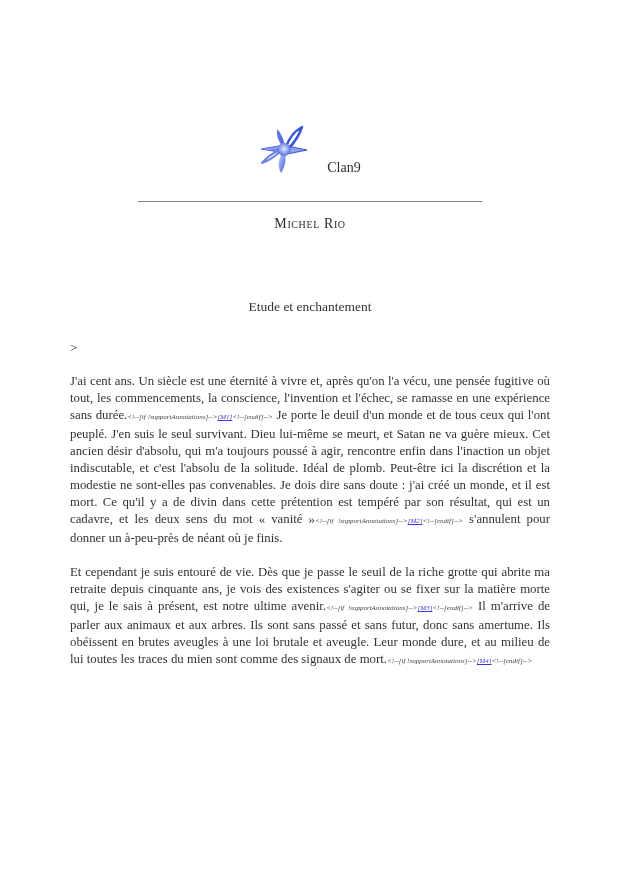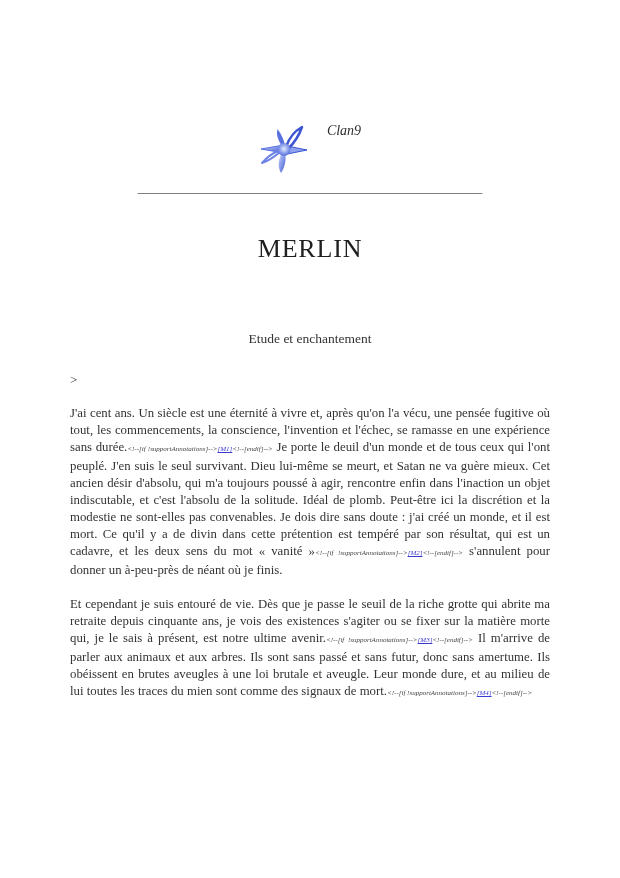--- a/index.html
+++ b/index.html
@@ -3,29 +3,29 @@
 <meta charset="utf-8">
 <style>
   html, body { margin: 0; padding: 0; background: #ffffff; }
   .page {
     width: 620px; height: 878px; background: #ffffff;
     box-sizing: border-box; padding: 124px 70px 0 70px;
     font-family: "Liberation Serif", "DejaVu Serif", serif;
     color: #333333; overflow: hidden; position: relative;
   }
   .header-line {
-    display: flex; justify-content: center; align-items: flex-start;
-    gap: 18px; height: 52px; font-style: italic;
+    display: flex; justify-content: center; align-items: flex-end;
+    gap: 18px; height: 52px;
   }
   .logo { display: block; width: 50px; height: 52px; }
   .logo svg { display: block; }
   .publisher { font-size: 14px; line-height: 1; padding-bottom: 1px; color: #2e2e2e; }
   .divider {
     text-align: center; font-size: 13px; color: #3a3a3a;
-    margin-top: 4px; line-height: 16px; white-space: nowrap; overflow: hidden; font-family: Liberation Serif, serif;
+    margin-top: 12px; line-height: 16px; white-space: nowrap; overflow: hidden; font-family: Liberation Serif, serif;
   }
   .author {
     text-align: center; font-variant: small-caps; font-size: 14px;
     margin-top: 12px; letter-spacing: 0.6px; color: #2b2b2b; line-height: 16px;
   }
   .title {
     text-align: center; font-size: 26px; font-weight: normal;
     margin: 38px 0 0 0; color: #1f1f1f; letter-spacing: 0.8px; line-height: 30px;
   }
   .subtitle { text-align: center; font-size: 13.5px; margin-top: 66px; line-height: 17px; }
@@ -73,22 +73,22 @@
         <path d="M42,56 C30,66 20,74 6,78 C16,66 28,58 42,52 Z" fill="none" stroke="#6d83e8" stroke-width="4" stroke-linejoin="round"></path>
 
         <circle cx="50" cy="51" r="13" fill="url(#rg)"></circle>
       </svg>
     </span>
     <span class="publisher">Clan9</span>
   </div>
 
   <div class="divider">_____________________________________________________</div>
 
+  <div class="author">Michel Rio</div>
 
-  <h1 class="title">MERLIN</h1>
 
   <div class="subtitle">Etude et enchantement</div>
 
   <div class="marker">&gt;</div>
 
   <div id="paragraphs">
       <p class="body-para">J'ai cent ans. Un siècle est une éternité à vivre et, après qu'on l'a vécu, une pensée fugitive où tout, les commencements, la conscience, l'invention et l'échec, se ramasse en une expérience sans durée.<span class="anno"><span>&lt;!--[if !supportAnnotations]--&gt;</span><a class="anno-link">[M1]</a><span>&lt;!--[endif]--&gt;</span></span> Je porte le deuil d'un monde et de tous ceux qui l'ont peuplé. J'en suis le seul survivant. Dieu lui-même se meurt, et Satan ne va guère mieux. Cet ancien désir d'absolu, qui m'a toujours poussé à agir, rencontre enfin dans l'inaction un objet indiscutable, et c'est l'absolu de la solitude. Idéal de plomb. Peut-être ici la discrétion et la modestie ne sont-elles pas convenables. Je dois dire sans doute : j'ai créé un monde, et il est mort. Ce qu'il y a de divin dans cette prétention est tempéré par son résultat, qui est un cadavre, et les deux sens du mot « vanité »<span class="anno"><span>&lt;!--[if !supportAnnotations]--&gt;</span><a class="anno-link">[M2]</a><span>&lt;!--[endif]--&gt;</span></span> s'annulent pour donner un à-peu-près de néant où je finis.</p>
       <p class="body-para">Et cependant je suis entouré de vie. Dès que je passe le seuil de la riche grotte qui abrite ma retraite depuis cinquante ans, je vois des existences s'agiter ou se fixer sur la matière morte qui, je le sais à présent, est notre ultime avenir.<span class="anno"><span>&lt;!--[if !supportAnnotations]--&gt;</span><a class="anno-link">[M3]</a><span>&lt;!--[endif]--&gt;</span></span> Il m'arrive de parler aux animaux et aux arbres. Ils sont sans passé et sans futur, donc sans amertume. Ils obéissent en brutes aveugles à une loi brutale et aveugle. Leur monde dure, et au milieu de lui toutes les traces du mien sont comme des signaux de mort.<span class="anno"><span>&lt;!--[if !supportAnnotations]--&gt;</span><a class="anno-link">[M4]</a><span>&lt;!--[endif]--&gt;</span></span></p>
     </div>
 

